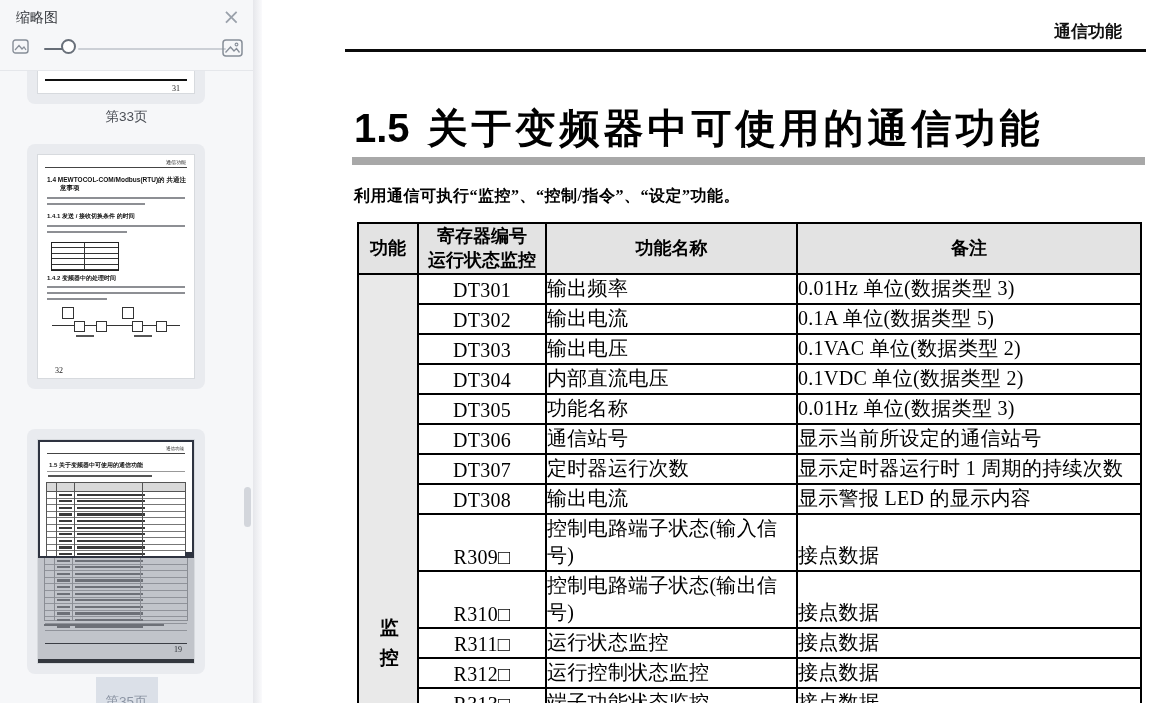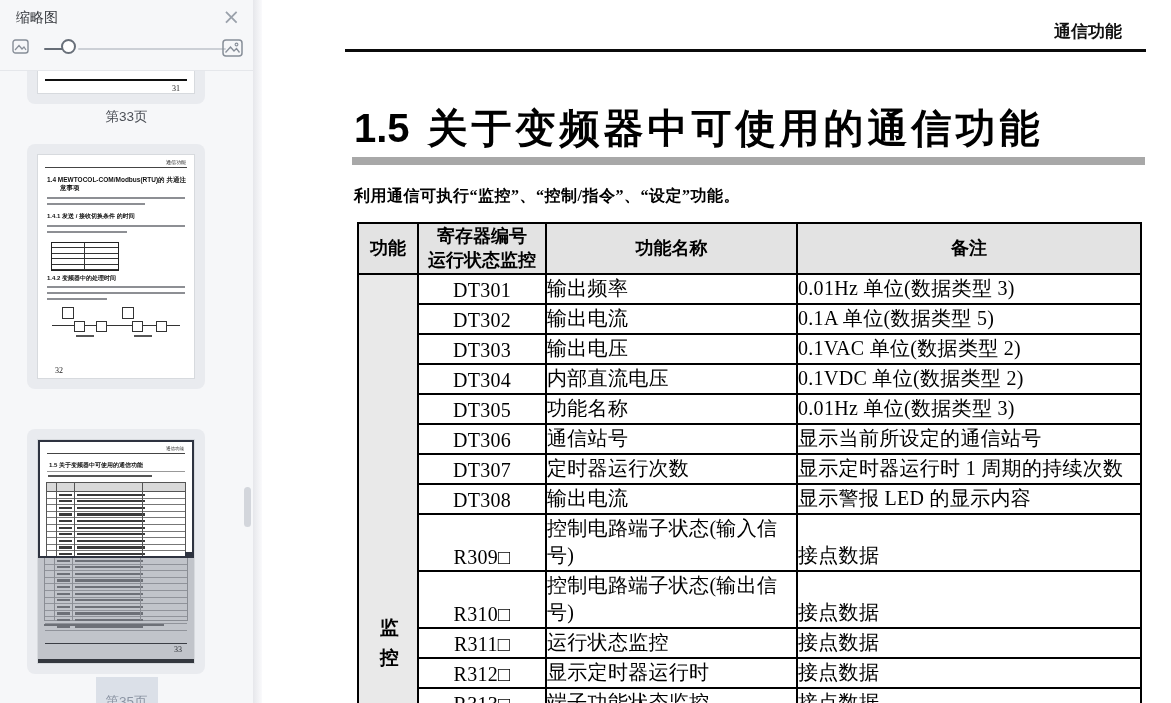--- a/index.html
+++ b/index.html
@@ -198,21 +198,21 @@
                   <div class="mini-row"></div>
                   <div class="mini-row"></div>
                   <div class="mini-row"></div>
                 </div>
               <div class="mini-cols" style="left:9px;background:#8a8d94;"></div>
               <div class="mini-cols" style="left:27px;background:#8a8d94;"></div>
               <div class="mini-cols" style="left:95px;background:#8a8d94;"></div>
             </div>
             <div class="m-bar" style="left:6px;top:66px;width:120px;background:#6d7077;"></div>
             <div class="m-hline" style="top:85px;background:#3a3d44;"></div>
-            <div class="m-text" style="right:12px;top:87px;color:#2b2e34;">33</div>
+            <div class="m-text" style="right:12px;top:87px;color:#2b2e34;">19</div>
             <div style="position:absolute;left:0;bottom:0;width:156px;height:4px;background:#34383f;"></div>
           </div>
         </div>
       </div>
       <div class="pg-pill" style="top:606px;">第35页</div>
     </div>
 
     <div class="sb-scroll"></div>
   </aside>
 
@@ -297,21 +297,21 @@
             <td class="nm">控制电路端子状态(输出信号)</td>
             <td class="rk">接点数据</td>
           </tr>
       <tr>
             <td class="reg">R311□</td>
             <td class="nm">运行状态监控</td>
             <td class="rk">接点数据</td>
           </tr>
       <tr>
             <td class="reg">R312□</td>
-            <td class="nm">显示定时器运行时</td>
+            <td class="nm">运行控制状态监控</td>
             <td class="rk">接点数据</td>
           </tr>
       <tr>
             <td class="reg">R313□</td>
             <td class="nm">端子功能状态监控</td>
             <td class="rk">接点数据</td>
           </tr>
 
     </tbody>
       </table>

